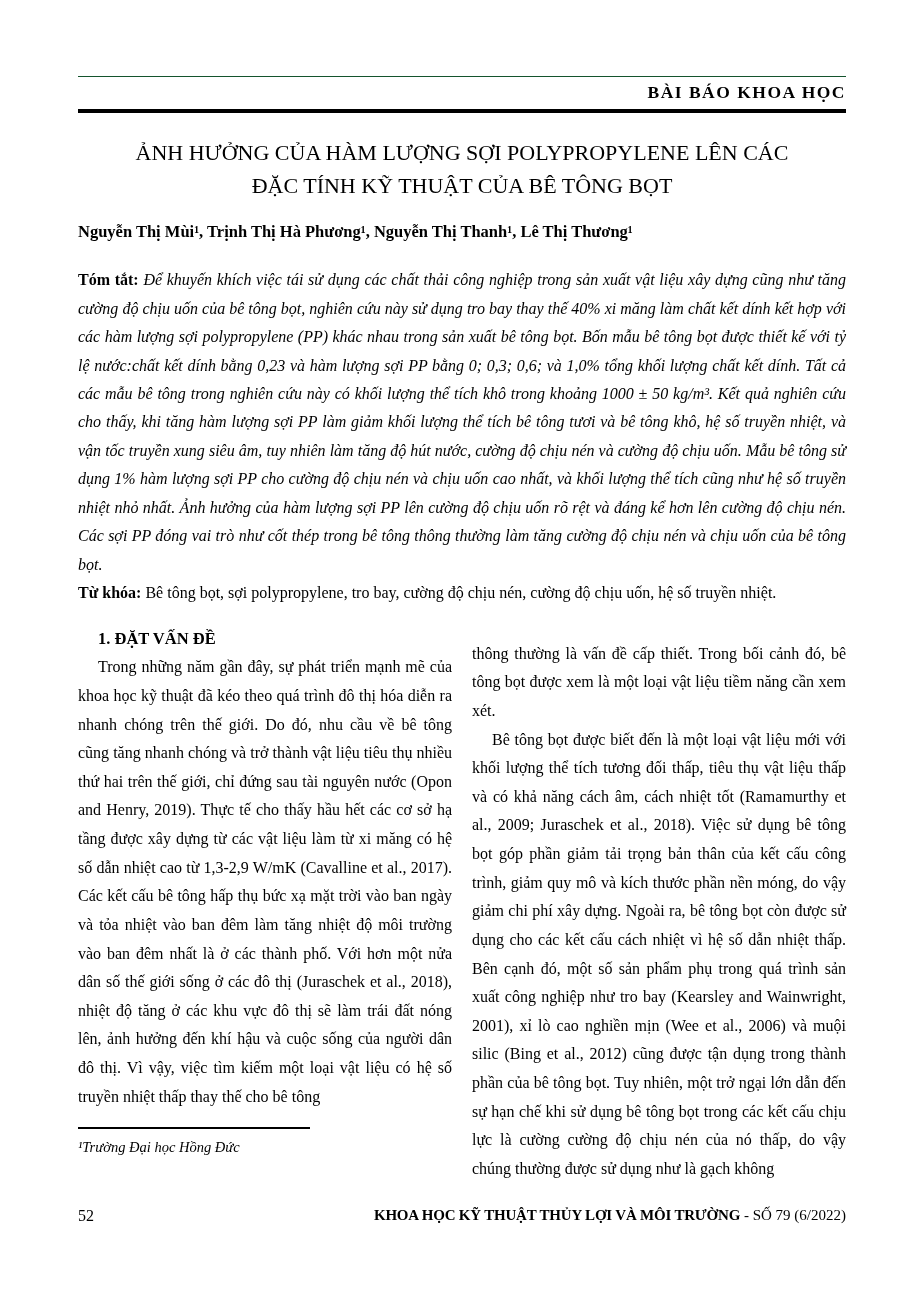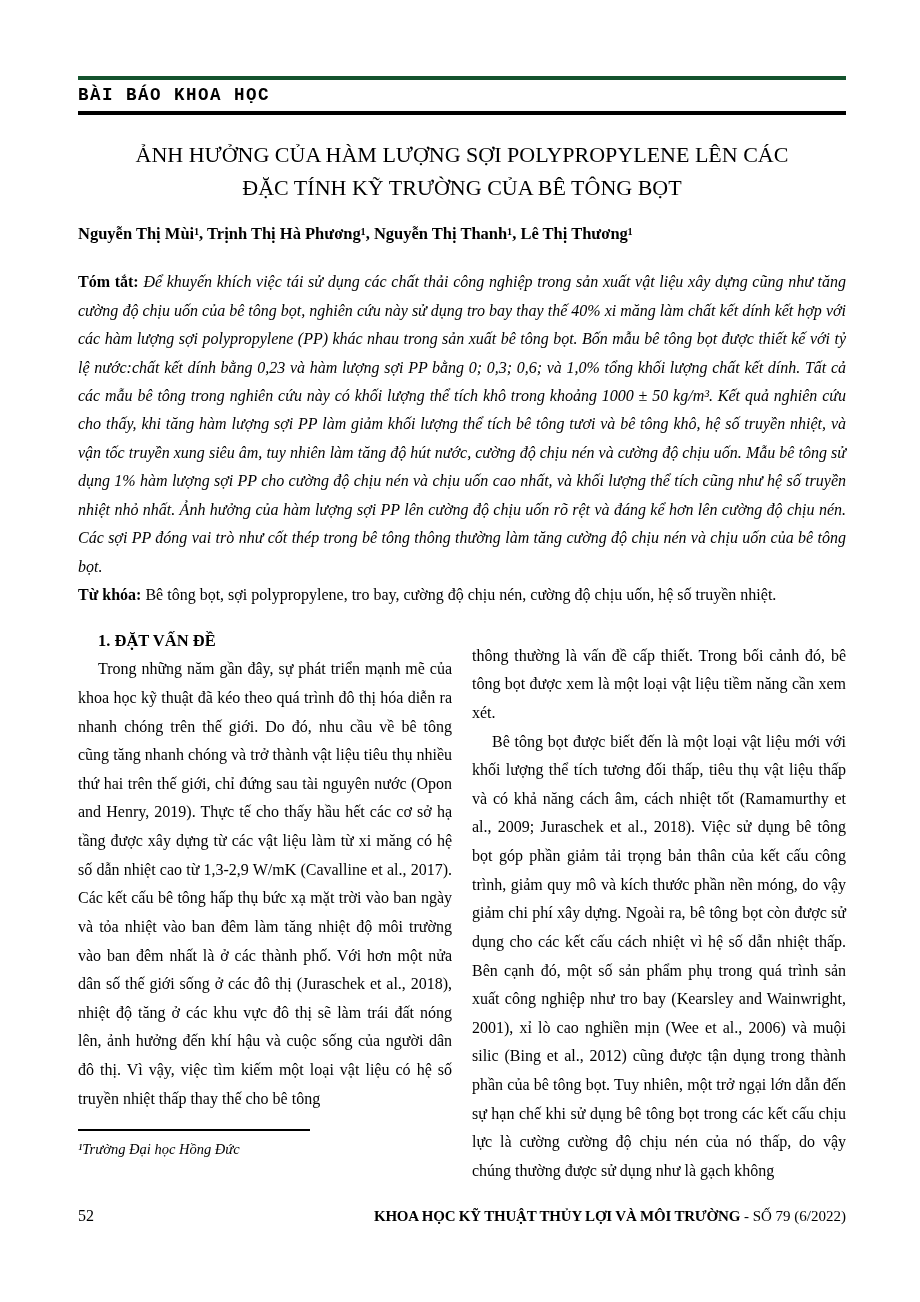--- a/index.html
+++ b/index.html
@@ -15,25 +15,24 @@
   }
   .content {
     position: absolute;
     left: 78px;
     top: 0;
     width: 768px;
   }
   
   .band {
     margin-top: 76px;
-    border-top: 4px solid #14532d;
+    border-top: 1px solid #14532d;
     border-bottom: 4px solid #000;
     padding: 5px 0 6px 0;
-    text-align: left;
-    font-family: Liberation Mono, monospace;
+    text-align: right;
   }
   .band-label {
     font-weight: bold;
     font-size: 17.5px;
     letter-spacing: 1.5px;
   }
   
   .article-title {
     margin-top: 24px;
     text-align: center;
@@ -97,39 +96,39 @@
     text-indent: 0 !important;
   }
   
   .footer {
     position: absolute;
     left: 78px;
     top: 1207px;
     width: 768px;
     display: flex;
     justify-content: space-between;
-    align-items: flex-end;
+    align-items: flex-start;
     font-family: Liberation Serif, serif;
   }
   .page-number { font-size: 16px; }
   .journal-line { font-size: 15px; text-align: right; }
   .journal-name { font-weight: bold; letter-spacing: -0.2px; }
   .journal-issue { font-weight: normal; }
 </style>
 </head>
 <body>
 
 <div class="page">
   <div class="content">
 
     <div class="band">
       <div class="band-label">BÀI BÁO KHOA HỌC</div>
     </div>
 
-    <h1 class="article-title"><span>ẢNH HƯỞNG CỦA HÀM LƯỢNG SỢI POLYPROPYLENE LÊN CÁC</span><br><span>ĐẶC TÍNH KỸ TRƯỜNG CỦA BÊ TÔNG BỌT</span></h1>
+    <h1 class="article-title"><span>ẢNH HƯỞNG CỦA HÀM LƯỢNG SỢI POLYPROPYLENE LÊN CÁC</span><br><span>ĐẶC TÍNH KỸ THUẬT CỦA BÊ TÔNG BỌT</span></h1>
 
     <div class="authors">Nguyễn Thị Mùi¹, Trịnh Thị Hà Phương¹, Nguyễn Thị Thanh¹, Lê Thị Thương¹</div>
 
     <p class="abstract"><span class="label">Tóm tắt:</span> <span class="abstract-text">Để khuyến khích việc tái sử dụng các chất thải công nghiệp trong sản xuất vật liệu xây dựng cũng như tăng cường độ chịu uốn của bê tông bọt, nghiên cứu này sử dụng tro bay thay thế 40% xi măng làm chất kết dính kết hợp với các hàm lượng sợi polypropylene (PP) khác nhau trong sản xuất bê tông bọt. Bốn mẫu bê tông bọt được thiết kế với tỷ lệ nước:chất kết dính bằng 0,23 và hàm lượng sợi PP bằng 0; 0,3; 0,6; và 1,0% tổng khối lượng chất kết dính. Tất cả các mẫu bê tông trong nghiên cứu này có khối lượng thể tích khô trong khoảng 1000 ± 50 kg/m³. Kết quả nghiên cứu cho thấy, khi tăng hàm lượng sợi PP làm giảm khối lượng thể tích bê tông tươi và bê tông khô, hệ số truyền nhiệt, và vận tốc truyền xung siêu âm, tuy nhiên làm tăng độ hút nước, cường độ chịu nén và cường độ chịu uốn. Mẫu bê tông sử dụng 1% hàm lượng sợi PP cho cường độ chịu nén và chịu uốn cao nhất, và khối lượng thể tích cũng như hệ số truyền nhiệt nhỏ nhất. Ảnh hưởng của hàm lượng sợi PP lên cường độ chịu uốn rõ rệt và đáng kể hơn lên cường độ chịu nén. Các sợi PP đóng vai trò như cốt thép trong bê tông thông thường làm tăng cường độ chịu nén và chịu uốn của bê tông bọt.</span></p>
 
     <p class="keywords"><span class="label">Từ khóa:</span> <span>Bê tông bọt, sợi polypropylene, tro bay, cường độ chịu nén, cường độ chịu uốn, hệ số truyền nhiệt.</span></p>
 
     <div class="columns">
 
       <div class="col">

